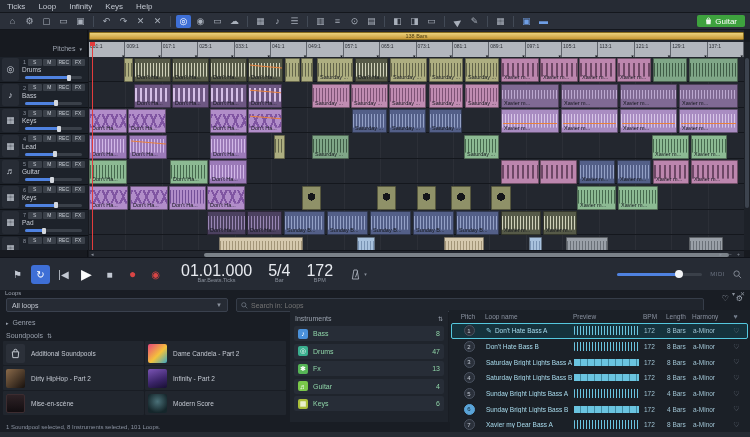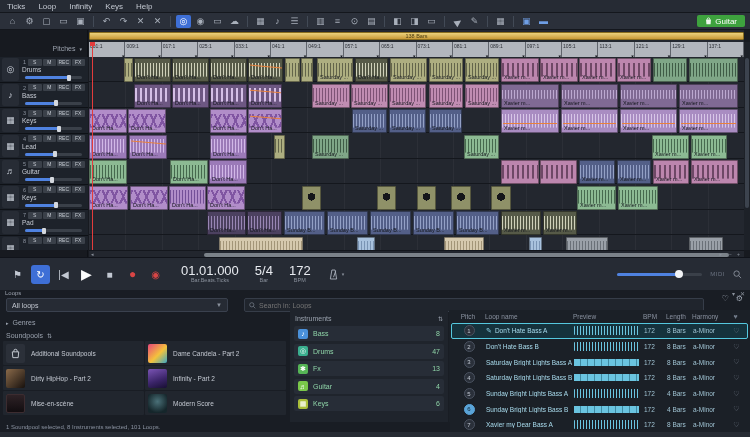--- a/index.html
+++ b/index.html
@@ -70,34 +70,34 @@
 #vscroll{position:absolute;right:0;top:12px;bottom:7px;width:6px;background:#1d2128}
 #vthumb{position:absolute;left:1px;right:1px;top:16px;height:150px;background:#3c434e;border-radius:2px}
 
 #transport{position:absolute;top:257px;left:0;right:0;height:33px;background:#262b34;border-top:1px solid #10131a;display:flex;align-items:center;padding:0 8px;gap:4px}
 .tpbtn{width:19px;height:19px;display:flex;align-items:center;justify-content:center;font-size:10px;color:#c2c8d2;border-radius:3px}
 #loop-btn{background:#3e6fd6;color:#fff}
 #play-btn{font-size:14px;color:#fafbfc}
 #rec-btn{color:#d84545;font-size:12px}
 #rec2-btn{color:#d84545;font-size:10px}
 .tpgroup{display:flex;flex-direction:column;align-items:center;margin-left:12px}
-.tpval{font-size:13px;color:#e8ebf0;line-height:12px}
+.tpval{font-size:16px;color:#e8ebf0;line-height:12px}
 .tplab{font-size:5.5px;color:#8a919c}
 #metro{margin-left:14px;display:flex;align-items:center;gap:4px}
 #tp-right{margin-left:auto;display:flex;align-items:center;gap:8px}
 #vol-slider{position:relative;width:85px;height:3px;background:#3a4049;border-radius:2px}
 #vol-slider .fill{position:absolute;left:0;top:0;bottom:0;width:72%;background:#4f82e0;border-radius:2px;display:block}
 #vol-slider .knob{position:absolute;left:72%;top:-2.5px;width:8px;height:8px;background:#f2f4f6;border-radius:50%;margin-left:-4px;display:block}
 #midi-label{font-size:6px;color:#6a7280;letter-spacing:.5px}
 
 #loops{position:absolute;top:290px;left:0;right:0;bottom:0;background:#191d24}
 #loops-title{height:6px;display:flex;align-items:center;padding:1px 5px}
 #loops-title .lbl{font-size:6px;color:#9aa1ad}
 #loops-title .wicons{margin-left:auto;display:flex;gap:5px;font-size:6px;color:#8a919c}
-#filter-row{display:flex;align-items:flex-start;gap:16px;padding:2px 6px;height:18px}
+#filter-row{display:flex;align-items:flex-start;gap:8px;padding:2px 6px;height:18px}
 #allloops{width:222px;height:14px;background:#262b34;border:1px solid #3a414e;border-radius:2px;font-size:7px;color:#c3c8d1;display:flex;align-items:center;padding:0 5px}
 #allloops .caret{margin-left:auto;color:#8a919c;font-size:6px}
 #search-box{flex:1;height:14px;background:#20252d;border:1px solid #363d49;border-radius:2px;display:flex;align-items:center;padding:0 4px;gap:3px;margin-right:40px}
 #search-box input{background:none;border:none;outline:none;color:#aab2bd;font-size:7px;flex:1;font-family:"Liberation Sans",sans-serif}
 #fav-gear{position:absolute;top:4px;right:7px;display:flex;gap:7px;font-size:8px;color:#9aa2ae}
 #loops-body{position:absolute;top:20px;left:0;right:0;bottom:5px;display:flex}
 #sp-col{width:289px;position:relative;padding:7px 3px 0 3px}
 #genres-row{font-size:7px;color:#9aa2ae;padding:2px 3px;display:flex;gap:4px;align-items:center}
 #soundpools-row{font-size:7px;color:#9aa2ae;padding:4px 3px 2px 3px;display:flex;gap:4px;align-items:center}
 #sp-grid{display:grid;grid-template-columns:1fr 1fr;gap:1px}

